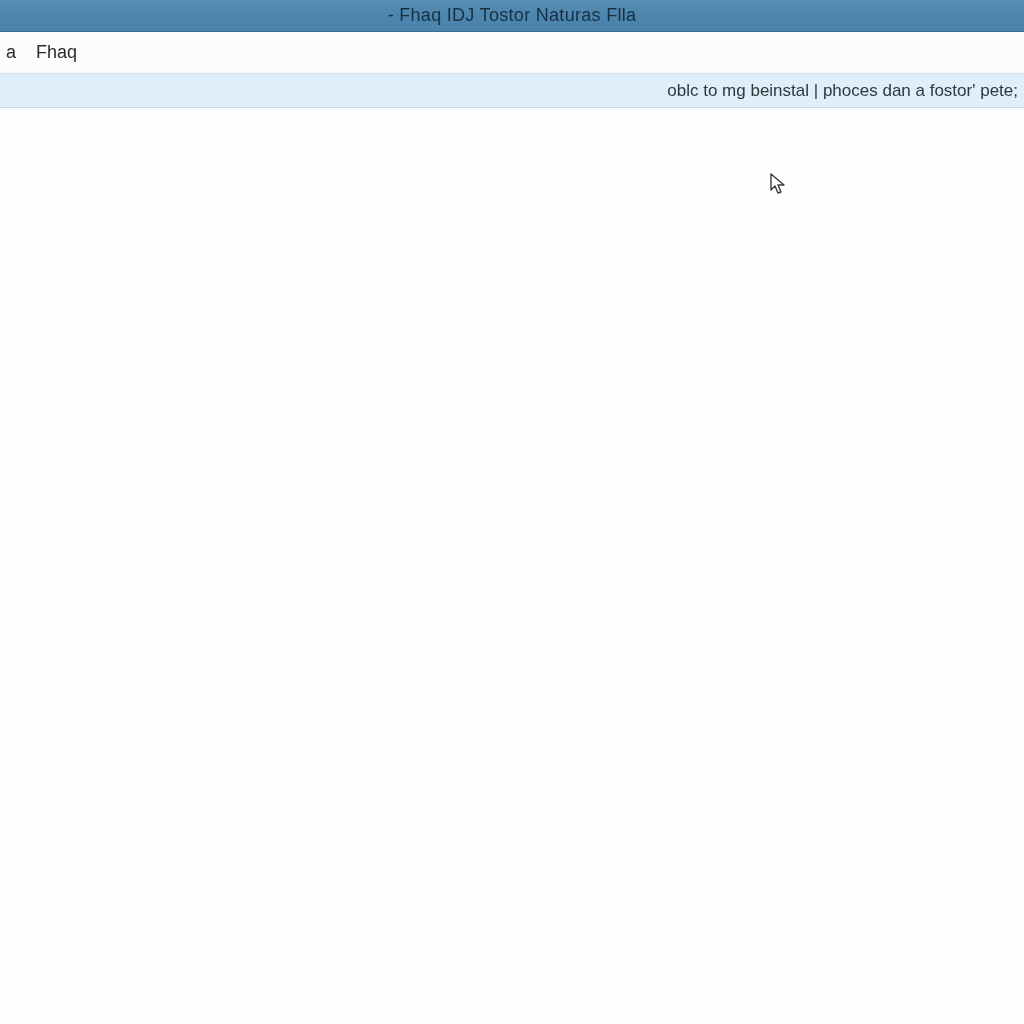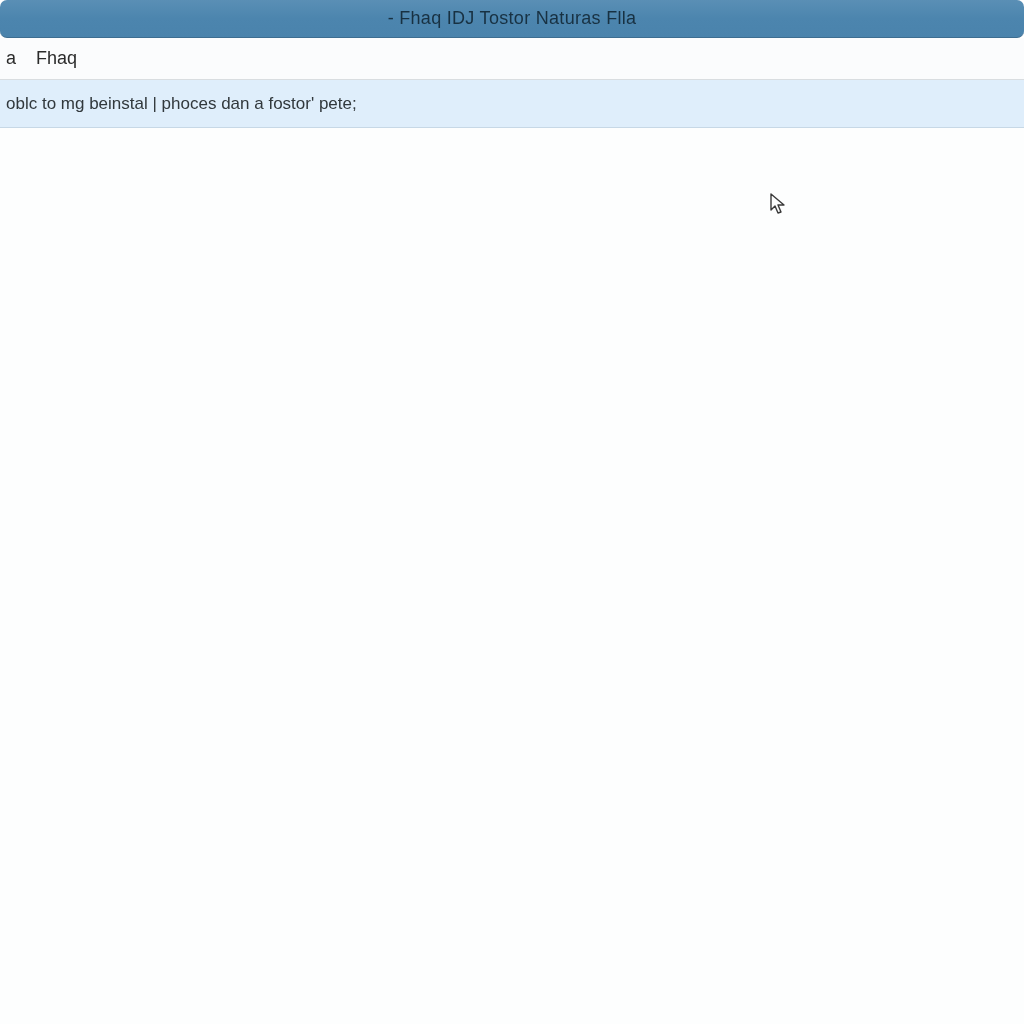--- a/index.html
+++ b/index.html
@@ -8,31 +8,30 @@
     box-sizing: border-box;
   }
   body {
     width: 1024px;
     height: 1024px;
     font-family: "Segoe UI", Tahoma, sans-serif;
     background: #fff;
     overflow: hidden;
   }
   .titlebar {
-    height: 38px;
+    height: 32px;
     background: linear-gradient(to bottom, #5a8fb5 0%, #4c85ae 50%, #4a83ac 100%);
     display: flex;
     align-items: center;
     justify-content: center;
     color: #183142;
     font-size: 18px;
     font-weight: 500;
     border-bottom: 1px solid #3d6d90;
     position: relative;
-    border-radius: 7px;
   }
   .titlebar-text {
     letter-spacing: 0.3px;
   }
   .menubar {
     height: 42px;
     background: #fbfcfd;
     border-bottom: 1px solid #d9dde0;
     display: flex;
     align-items: center;
@@ -43,28 +42,29 @@
   .menu-item {
     padding: 6px 12px;
     cursor: default;
   }
   .menu-item:first-child {
     margin-left: -6px;
     padding-left: 8px;
     padding-right: 8px;
   }
   .toolbar {
-    height: 48px;
+    height: 34px;
     background: #dfeefb;
     border-bottom: 1px solid #c7d8e6;
     display: flex;
     align-items: center;
     padding: 0 6px;
     color: #31383c;
     font-size: 17px;
+    justify-content: flex-end;
   }
   .content {
     width: 100%;
     height: calc(1024px - 38px - 42px - 30px);
     background: #fdfefe;
     position: relative;
   }
   .cursor {
     position: absolute;
     left: 770px;

